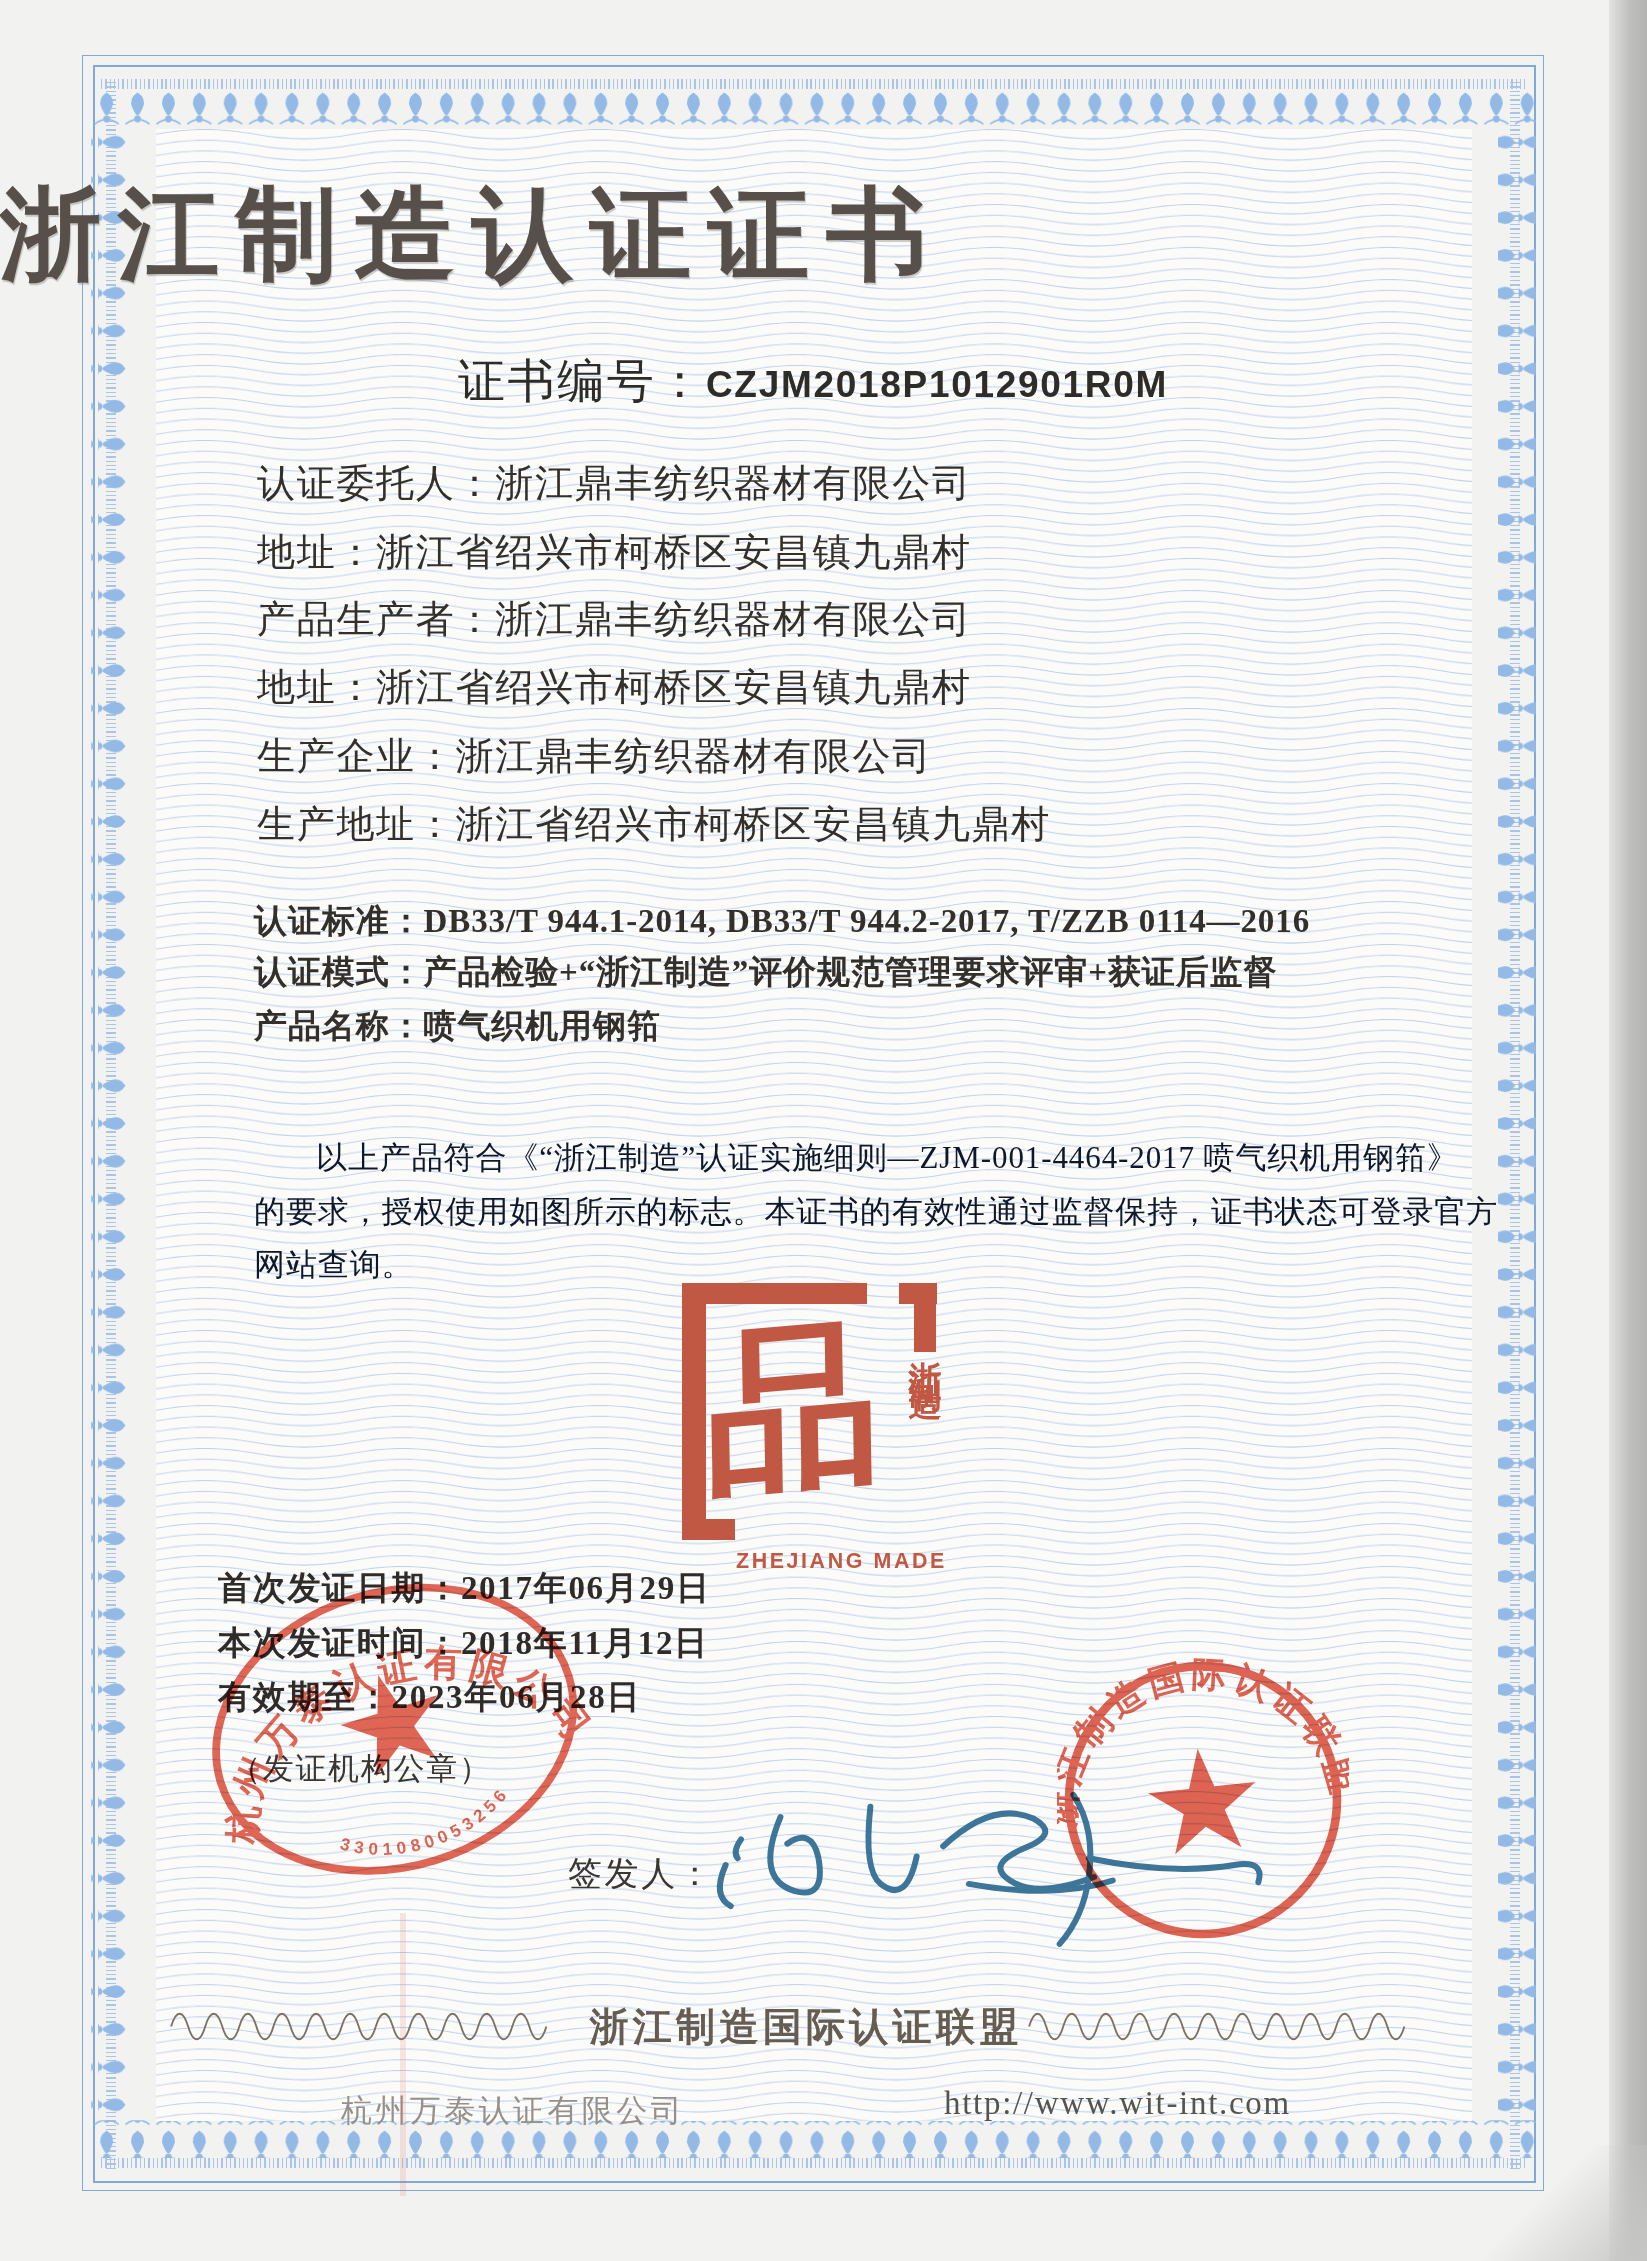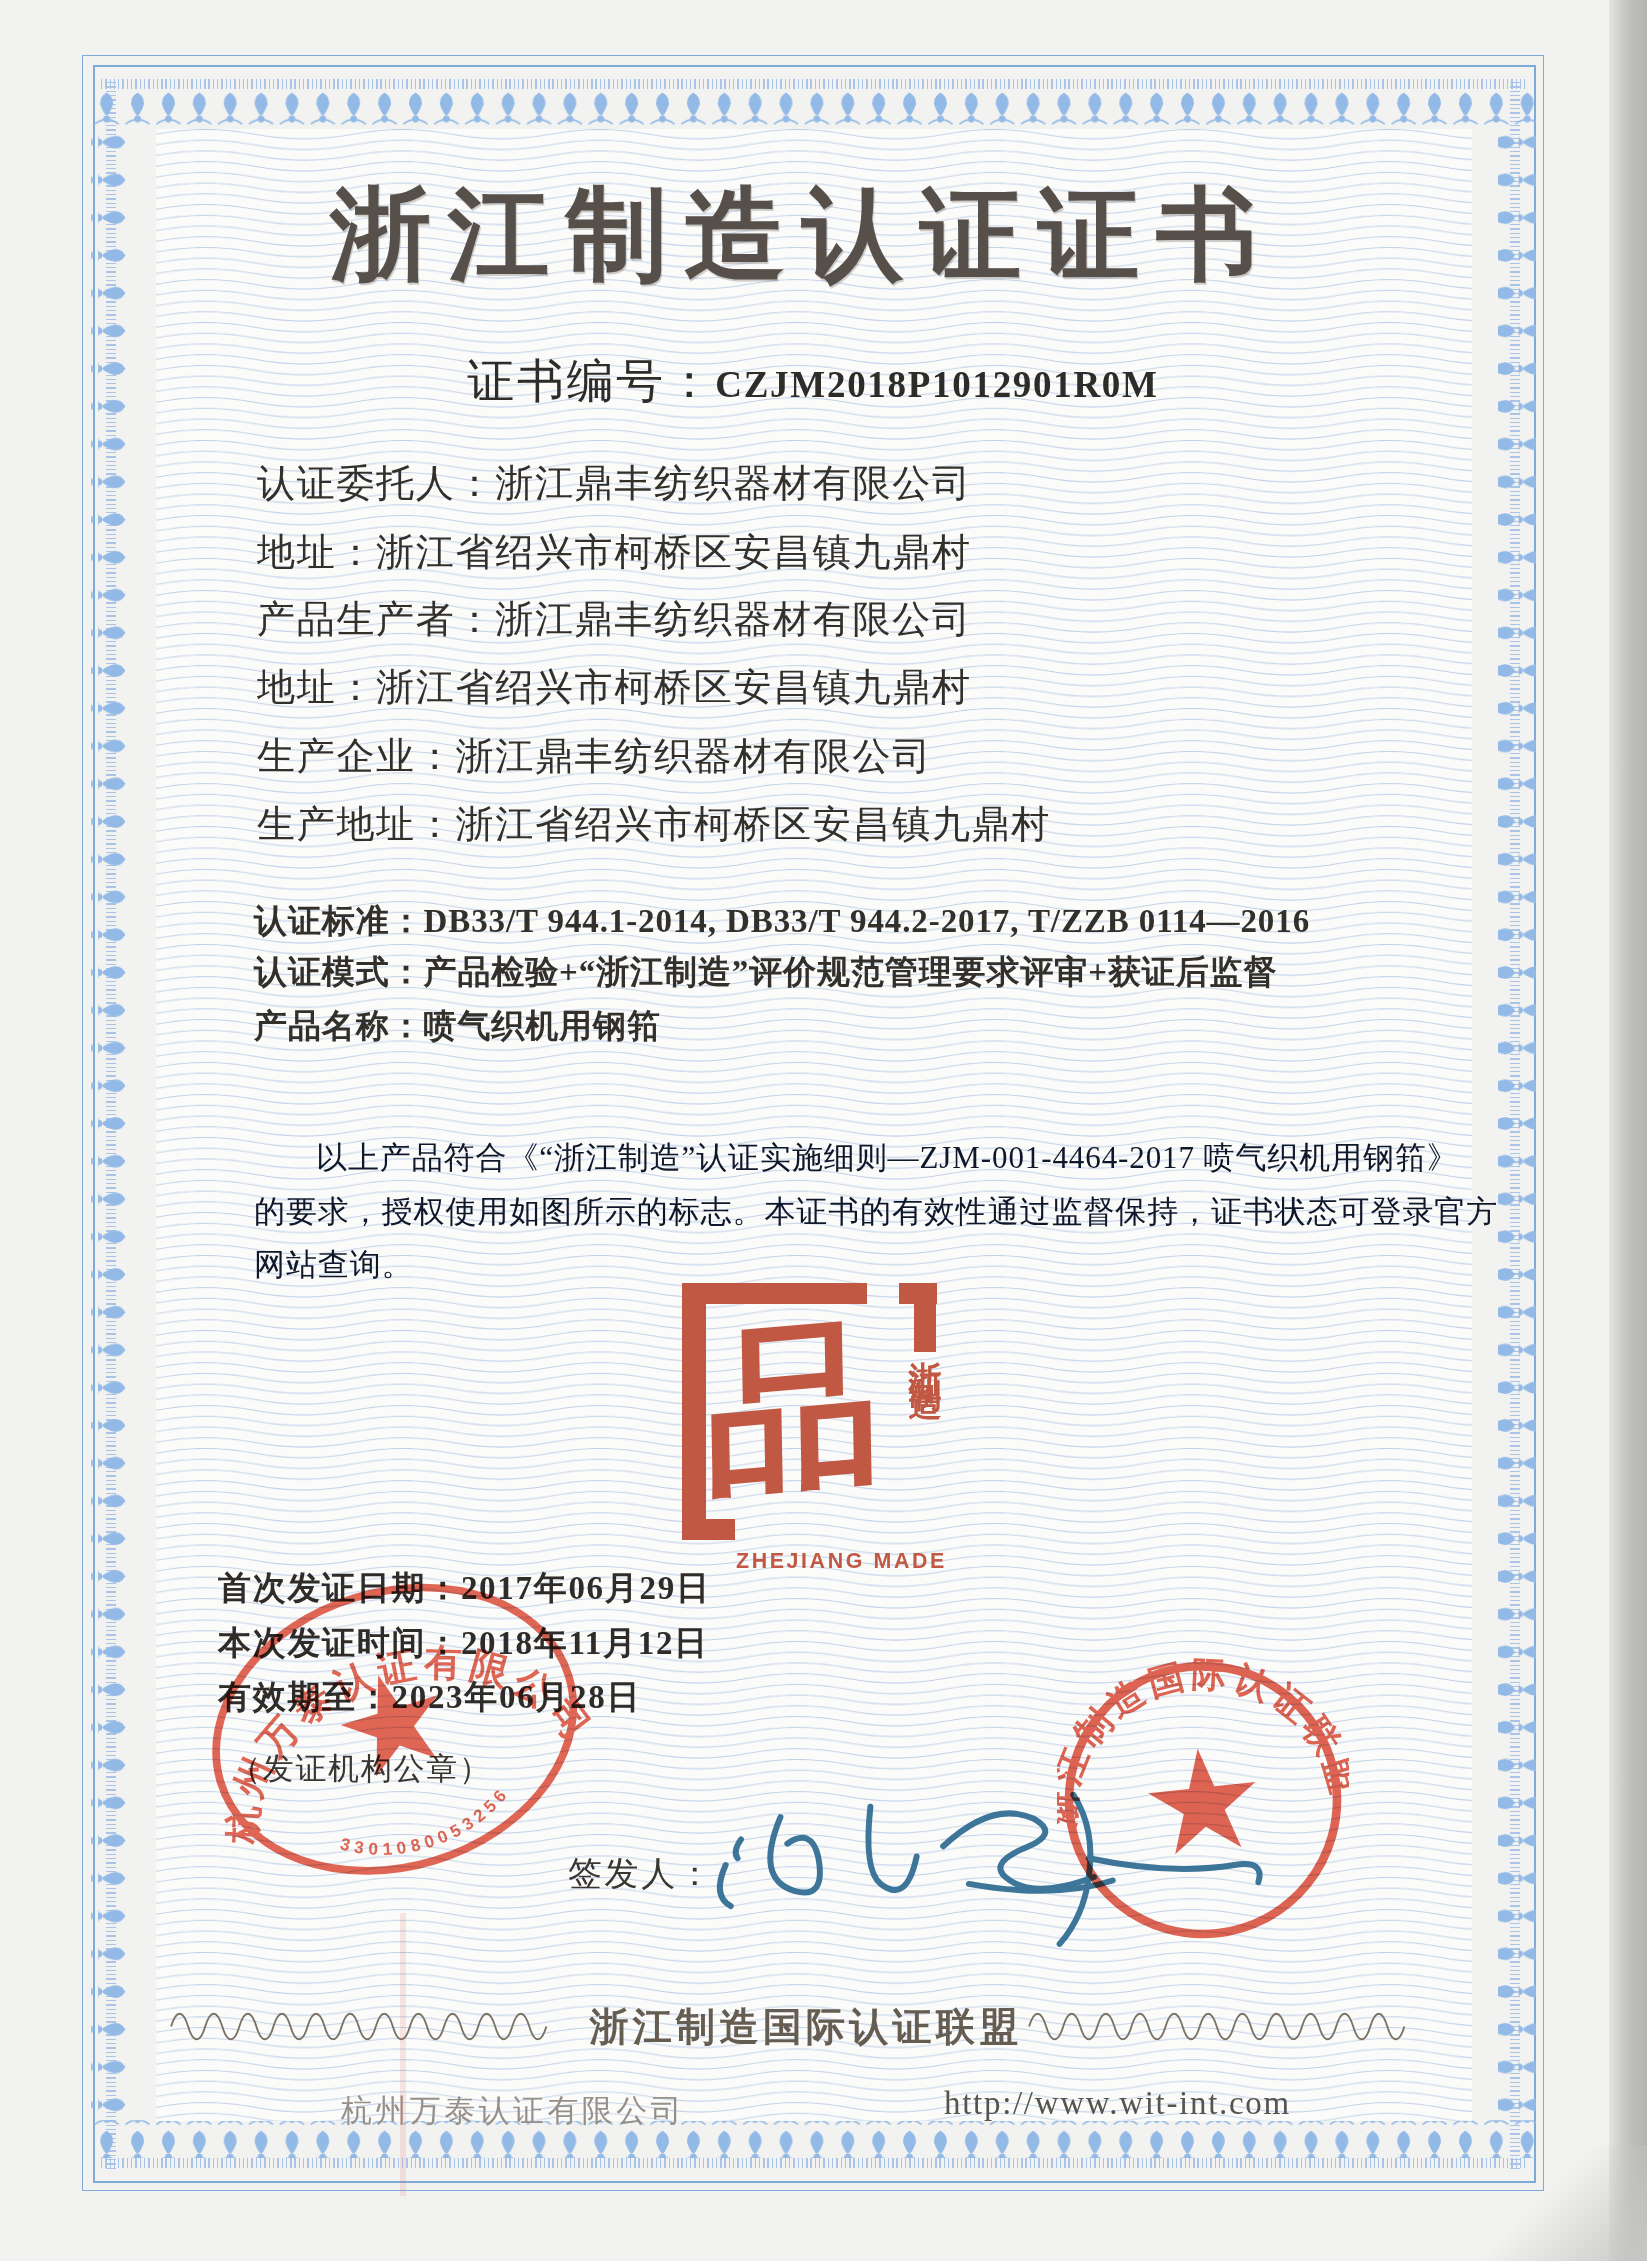--- a/index.html
+++ b/index.html
@@ -16,25 +16,25 @@
   #outer-line{left:82px;top:55px;width:1460px;height:2134px;}
   #mid-line{left:93px;top:65px;width:1439px;height:2114px;border-width:2.6px;}
   .comb-h{height:10.3px;background:repeating-linear-gradient(90deg,#a9c4e6 0 1.3px,rgba(0,0,0,0) 1.3px 4.3px);}
   .comb-v{width:10.3px;background:repeating-linear-gradient(0deg,#a9c4e6 0 1.3px,rgba(0,0,0,0) 1.3px 4.3px);}
   
   .row{position:absolute;white-space:nowrap;color:#33302c;}
   .field{left:257px;font-size:38px;font-weight:normal;letter-spacing:1.7px;}
   .spec{left:254px;font-size:33px;font-weight:bold;letter-spacing:0.9px;}
   .stmt{left:254px;font-size:31px;color:#0f172a;letter-spacing:0.9px;}
   .datefield{left:218px;font-size:33px;font-weight:bold;color:#2f2b28;letter-spacing:1.7px;}
-  #title{left:0;top:168px;width:1604px;text-align:center;font-size:101px;font-weight:bold;
+  #title{left:0;top:168px;width:1604px;text-align:left;font-size:101px;font-weight:bold;
          color:#57504a;letter-spacing:17px;text-shadow:0.9px 1.7px 0.9px rgba(60,50,40,.25);}
   #certno{left:0;top:350px;width:1604px;text-align:center;color:#2e2c29;}
   #certno .lab{font-size:47px;font-weight:normal;letter-spacing:2.6px;margin-left:22px;}
-  #certno .num{font-family:Liberation Serif, serif;font-size:37px;font-weight:bold;letter-spacing:1.7px;}
+  #certno .num{font-family:Liberation Sans, sans-serif;font-size:37px;font-weight:bold;letter-spacing:1.7px;}
   
   .logobar{background:#c15843;}
   #logo-mark{left:705px;top:1291px;font-size:176px;font-weight:bold;color:#c15843;
              transform:rotate(-5deg) skewX(-4deg);font-family:"Liberation Serif",serif;}
   #logo-side{left:902px;top:1335px;writing-mode:vertical-rl;font-size:33px;font-weight:bold;
              color:#c15843;letter-spacing:8.6px;}
   #logo-caption{left:736px;top:1515px;font-size:21.4px;font-weight:bold;color:#c15843;
              letter-spacing:2.6px;font-family:"Liberation Sans","DejaVu Sans",sans-serif;margin-top:34px;}
   #seal-note{left:230px;top:1748px;font-size:31px;color:#3a3631;letter-spacing:1.7px;}
   #issuer-label{left:568px;top:1851px;font-size:34px;color:#3a3631;letter-spacing:2.6px;}

